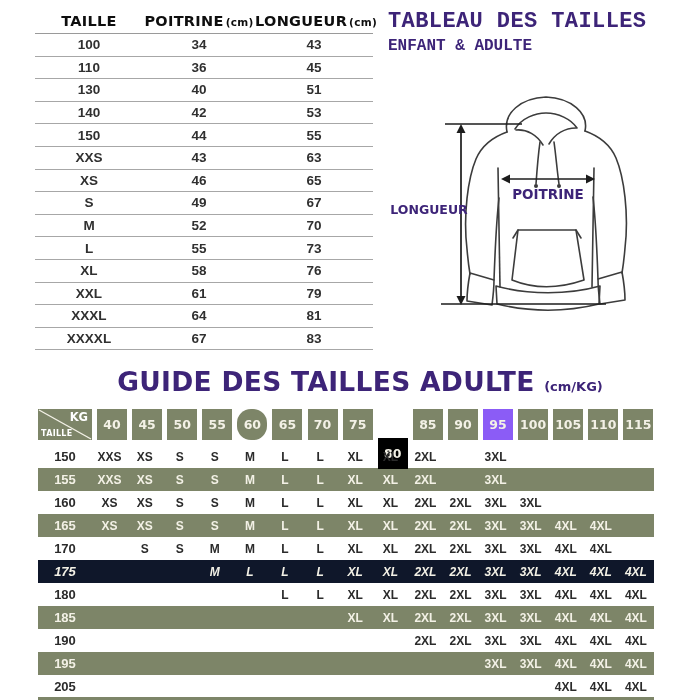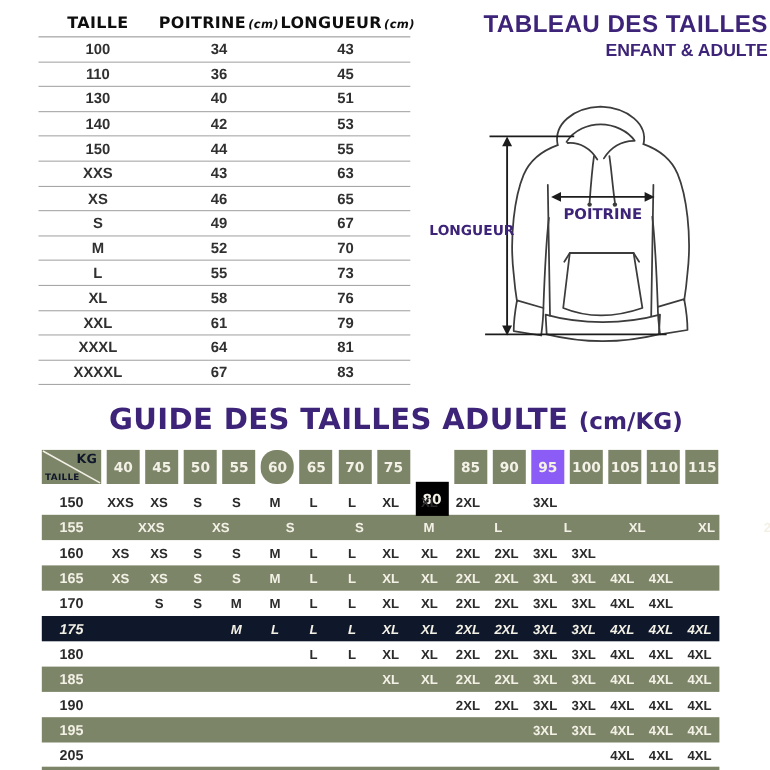--- a/index.html
+++ b/index.html
@@ -5,44 +5,44 @@
   html,body{margin:0;padding:0;background:#fff;}
   .page{position:relative;width:700px;height:700px;background:#ffffff;overflow:hidden;
         font-family:"Liberation Sans",sans-serif;}
 
   
   .size-table{position:absolute;left:35px;top:8px;width:338px;}
   .st-header{display:grid;grid-template-columns:108px 112px 118px;height:25px;
              align-items:center;border-bottom:1px solid #9a9a9a;}
   .st-hcell{text-align:center;font-family:"DejaVu Sans",sans-serif;font-weight:800;
             font-size:14.5px;color:#0e0e0e;letter-spacing:.3px;white-space:nowrap;}
-  .st-hcell .unit{font-size:10.5px;margin-left:2px;font-style:italic;}
+  .st-hcell .unit{font-size:10.5px;margin-left:2px;}
   .st-row{display:grid;grid-template-columns:108px 112px 118px;height:21.6px;
           align-items:center;border-bottom:1px solid #a7a7a7;}
   .st-cell{text-align:center;font-size:13.5px;font-weight:700;color:#303030;}
 
   
-  .tableau-title{position:absolute;left:388px;top:9px;width:310px;text-align:right;
-                 font-family:Liberation Sans, sans-serif;font-weight:800;}
+  .tableau-title{position:absolute;left:388px;top:9px;width:310px;text-align:left;
+                 font-family:Liberation Mono, monospace;font-weight:800;}
   .tableau-title .l1{font-size:22px;letter-spacing:.4px;}
   .tableau-title .l2{font-size:16px;margin-top:3px;}
 
   
   .hoodie-wrap{position:absolute;left:388px;top:72px;}
 
   
   .guide-title{position:absolute;left:10px;top:366px;width:700px;text-align:center;
                font-family:"DejaVu Sans",sans-serif;font-weight:800;}
   .guide-title .main{font-size:26.5px;letter-spacing:.3px;}
-  .guide-title .unit{font-size:21px;margin-left:4px;}
+  .guide-title .unit{font-size:13px;margin-left:4px;}
 
   
   .guide{position:absolute;left:38px;top:409px;width:616px;}
   .g-header{display:grid;grid-template-columns:54px repeat(16,35.1px);height:31px;margin-bottom:5px;}
-  .g-corner{position:relative;width:54px;height:31px;color:#0f172a;
+  .g-corner{position:relative;width:54px;height:31px;color:#ffffff;
             font-family:"DejaVu Sans",sans-serif;font-weight:700;}
   .g-corner svg{position:absolute;left:0;top:0;}
   .g-corner .kg{position:absolute;right:4px;top:1px;font-size:11.5px;}
   .g-corner .taille{position:absolute;left:3px;bottom:2px;font-size:8px;letter-spacing:.3px;}
   .g-box{width:30px;height:31px;margin-left:5px;display:flex;align-items:center;justify-content:center;
          color:#f3f1e6;font-family:"DejaVu Sans",sans-serif;font-weight:700;font-size:12.5px;}
   .g-row{display:grid;grid-template-columns:54px repeat(16,35.1px);height:23px;align-items:center;}
   .g-label{text-align:center;font-weight:700;font-size:13px;color:#2b2b2b;}
   .g-cell{text-align:center;font-weight:700;font-size:12px;color:#2b2b2b;white-space:nowrap;}
   .g-row.green .g-label,.g-row.green .g-cell{color:#f3f1e6;}
@@ -263,21 +263,21 @@
           <div class="g-cell">XL</div>
           <div class="g-cell">XL</div>
           <div class="g-cell">2XL</div>
           <div class="g-cell"></div>
           <div class="g-cell">3XL</div>
           <div class="g-cell"></div>
           <div class="g-cell"></div>
           <div class="g-cell"></div>
           <div class="g-cell"></div>
         </div>
-        <div class="g-row green" style="background: rgb(125, 133, 104); gap: 28px;">
+        <div class="g-row green" style="background: rgb(125, 133, 104);">
           <div class="g-label">155</div>
           <div class="g-cell">XXS</div>
           <div class="g-cell">XS</div>
           <div class="g-cell">S</div>
           <div class="g-cell">S</div>
           <div class="g-cell">M</div>
           <div class="g-cell">L</div>
           <div class="g-cell">L</div>
           <div class="g-cell">XL</div>
           <div class="g-cell">XL</div>

